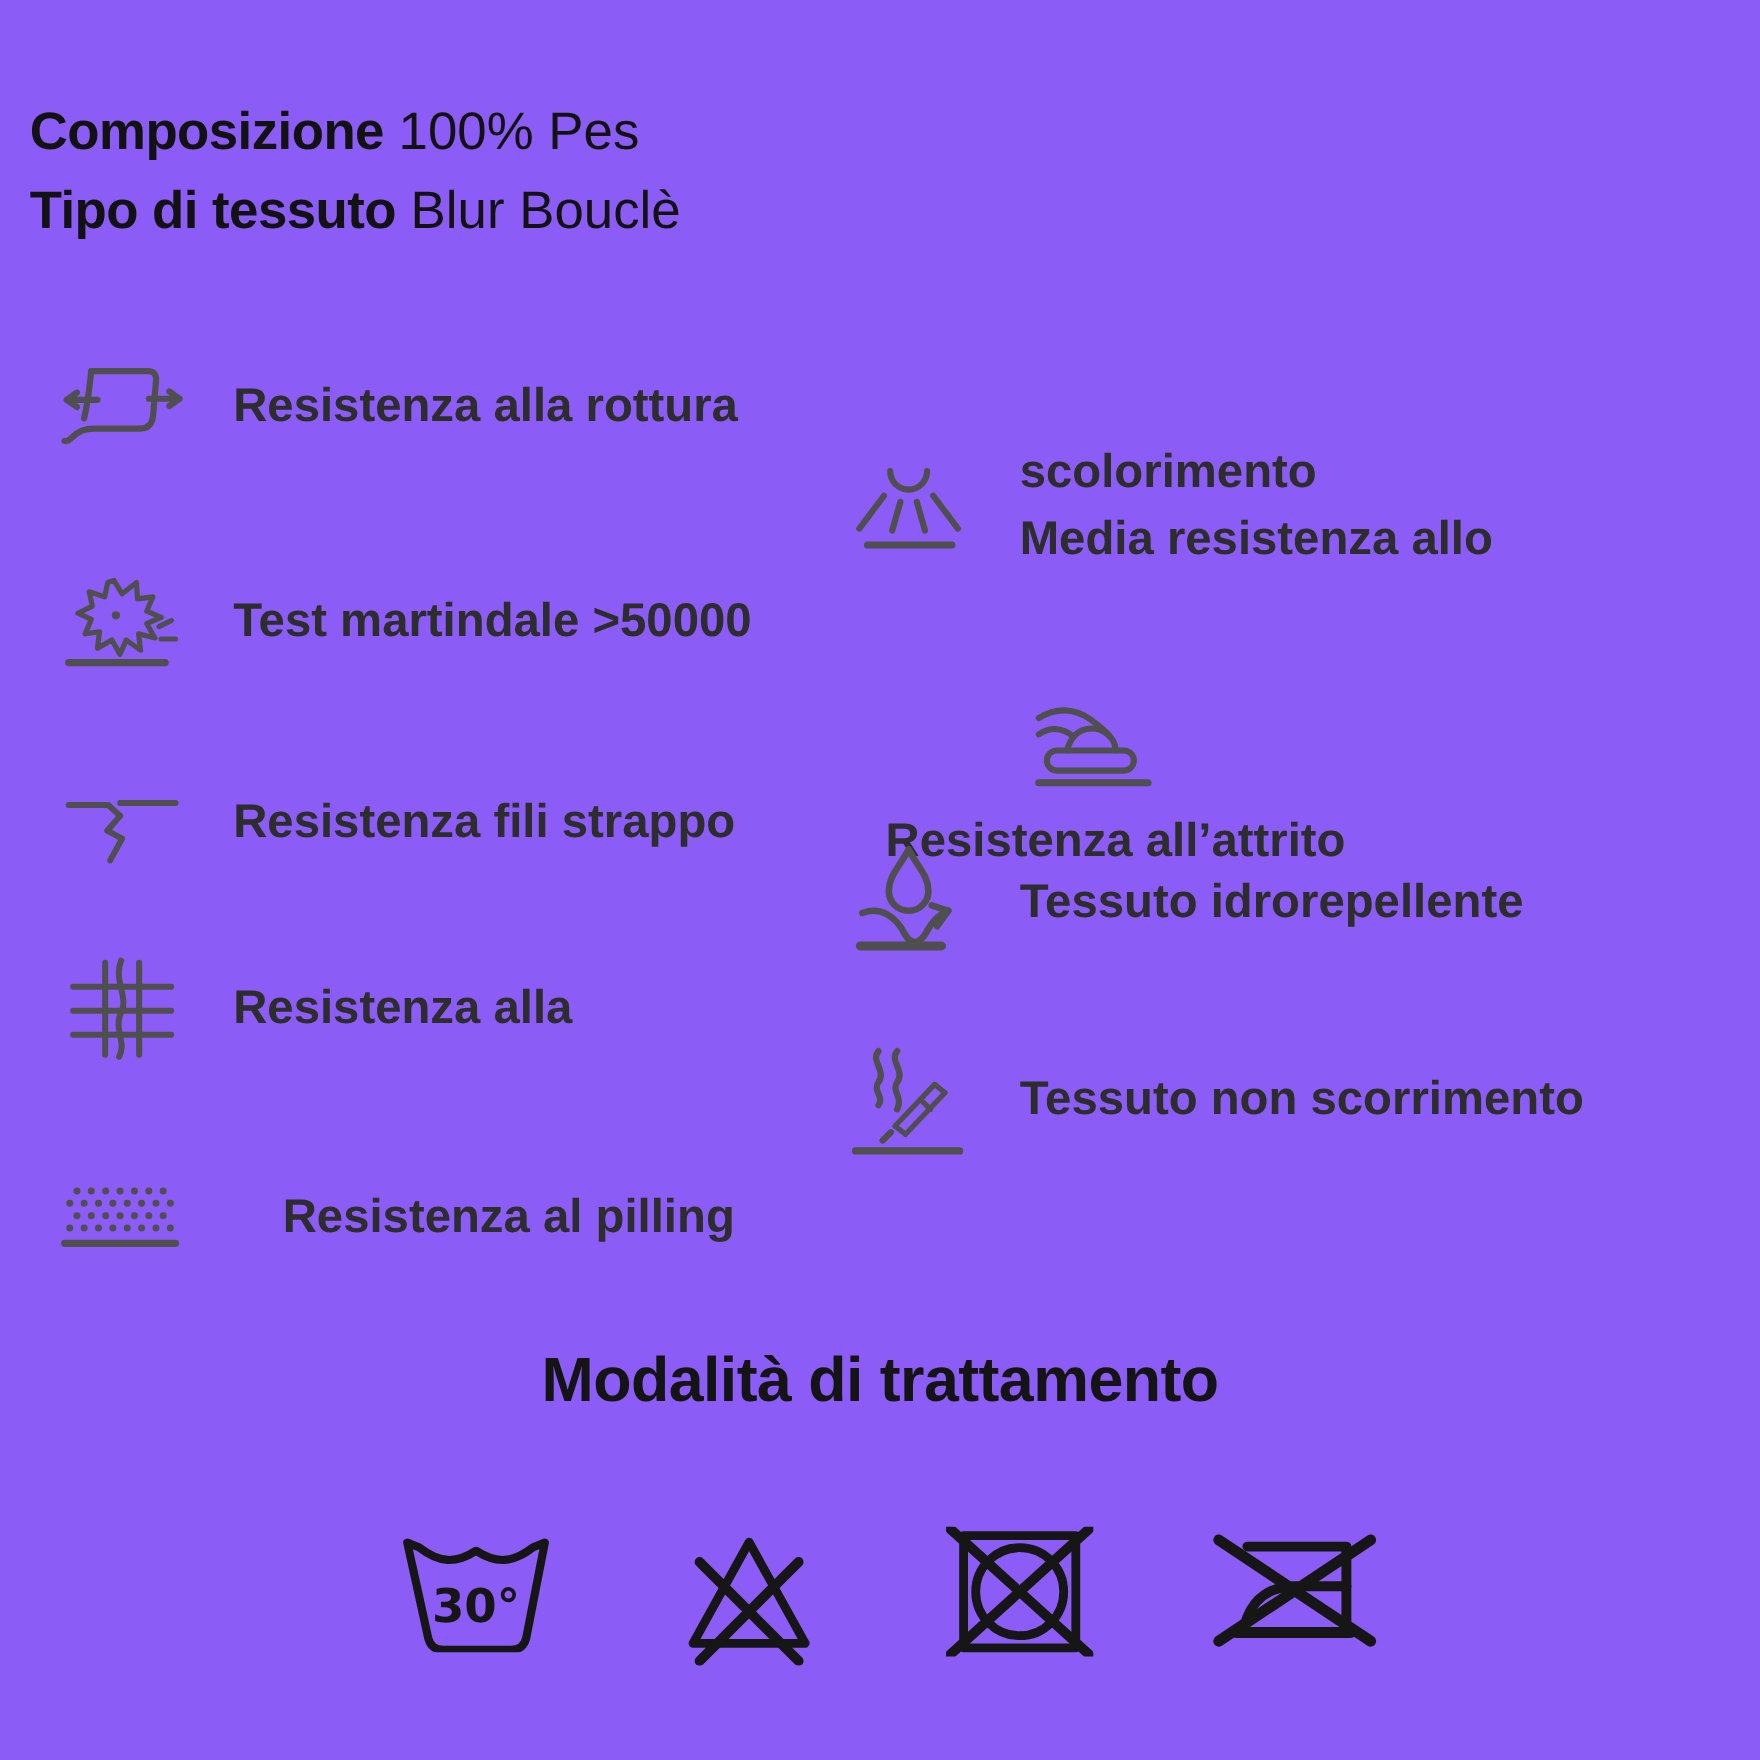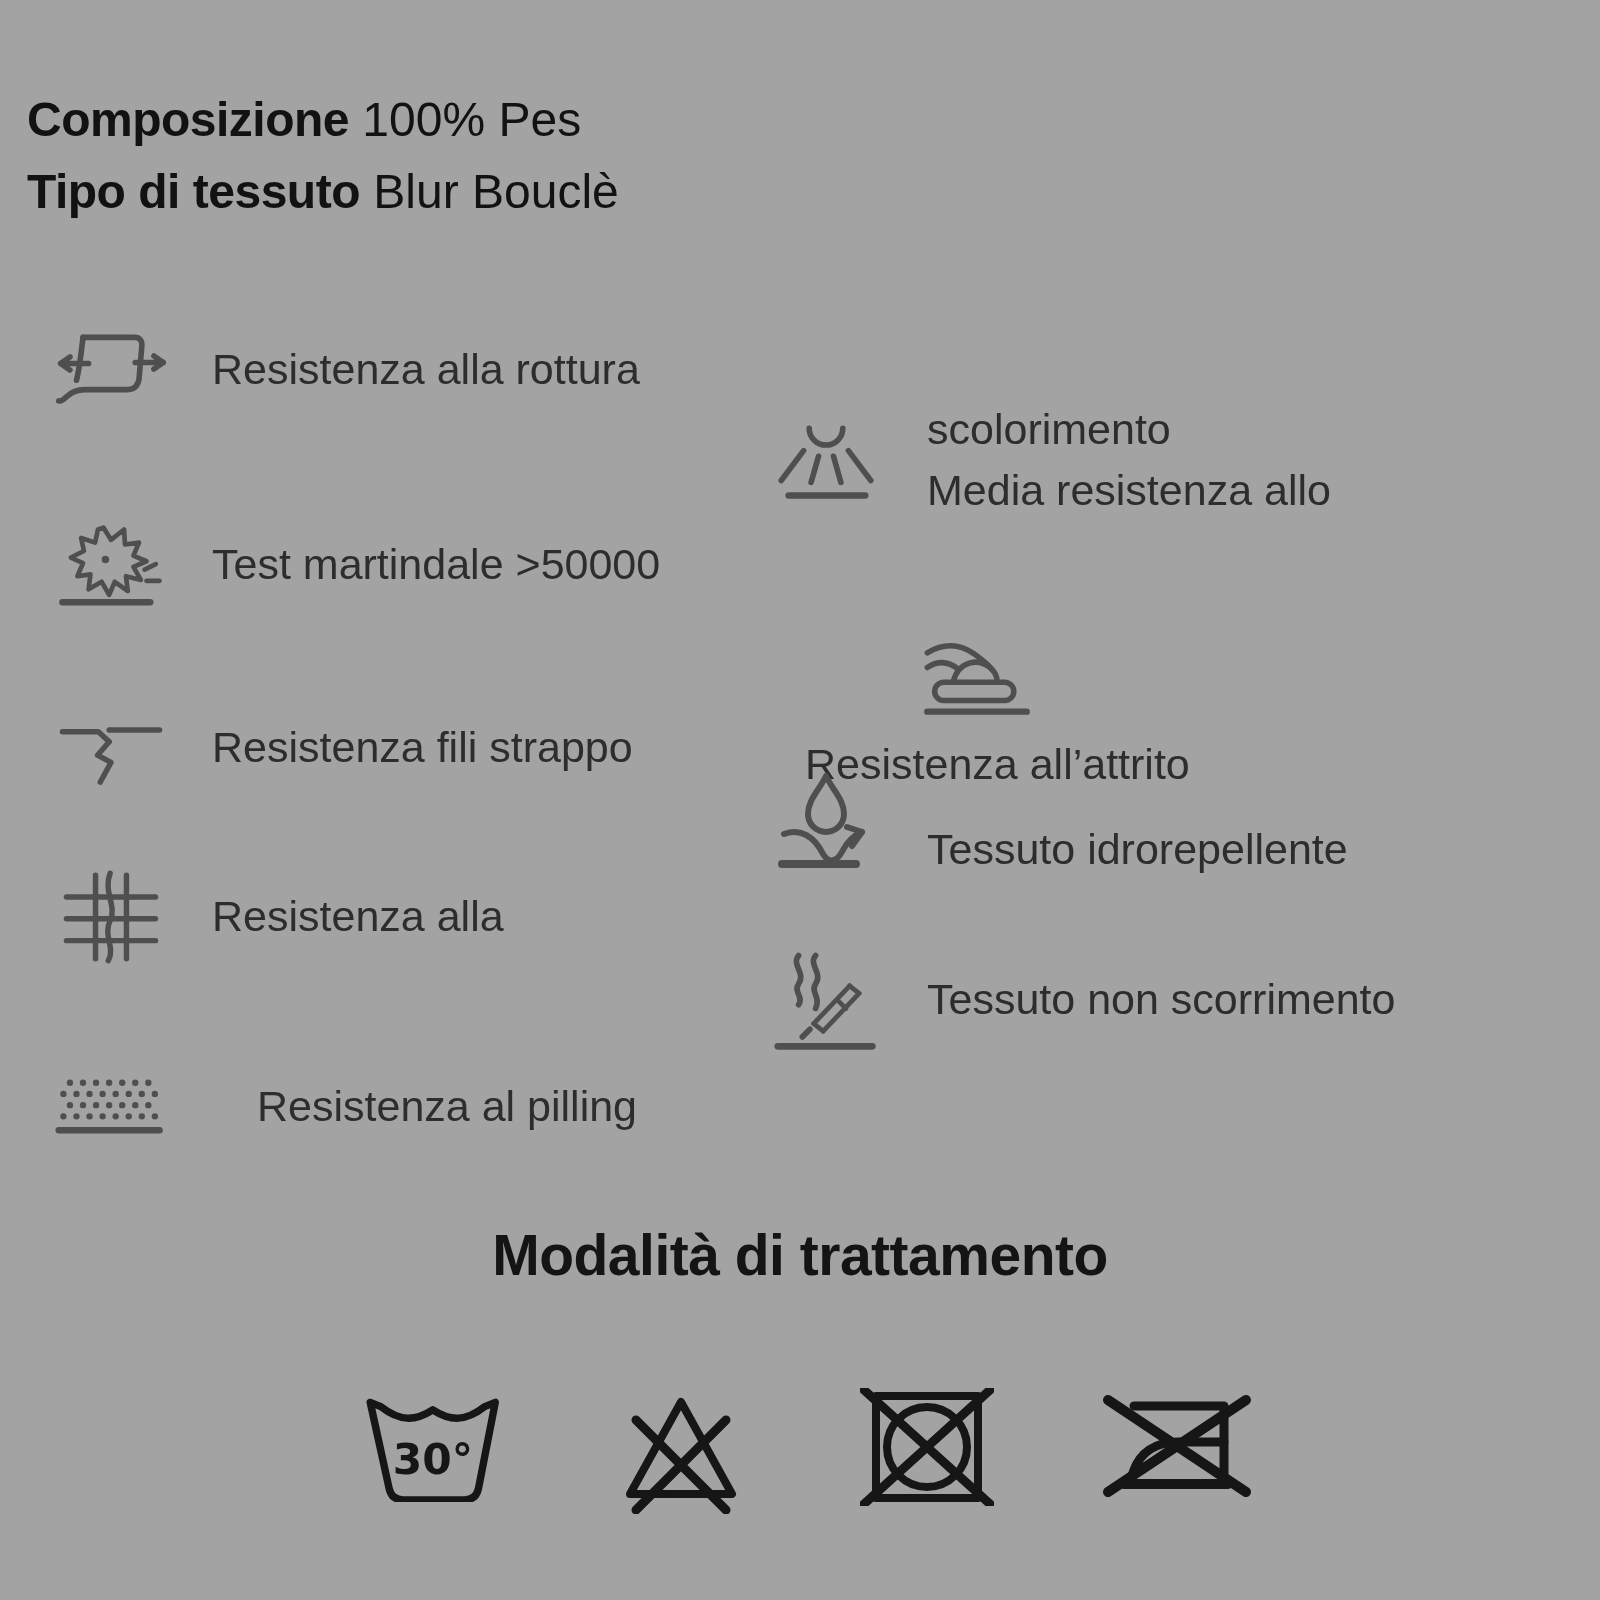--- a/index.html
+++ b/index.html
@@ -1,20 +1,20 @@
 <!DOCTYPE html>
 <html><head>
 <meta charset="utf-8">
 <style>
   html,body{margin:0;padding:0;background:#ffffff;}
-  .stage{position:relative;width:1600px;height:1600px;background:#a3a3a3;overflow:hidden;
+  .stage{position:relative;width:1600px;height:1600px;background:#8b5cf6;overflow:hidden;
          font-family:"Liberation Sans",sans-serif;}
   .hdr{position:absolute;left:27px;top:84px;font-size:48px;line-height:72px;color:#121212;}
   .hdr b{font-weight:800;letter-spacing:-0.5px;}
-  .row{position:absolute;display:flex;align-items:center;}
+  .row{position:absolute;display:flex;align-items:center;font-weight:bold;}
   .icon-box{flex:0 0 122px;display:flex;justify-content:center;align-items:center;}
   .flabel{margin-left:40px;font-size:43px;line-height:1.42;color:#2d2d2d;}
   .gicon{stroke:#4f4f4f;fill:none;stroke-linecap:round;stroke-linejoin:round;}
   .care-title{position:absolute;left:0;top:1222px;width:1600px;text-align:center;
               font-size:57px;font-weight:800;color:#141414;letter-spacing:-0.5px;}
   .care{position:absolute;}
   .bicon{stroke:#161616;fill:none;stroke-linecap:round;stroke-linejoin:round;}
   .wash-num{font-family:"DejaVu Sans",sans-serif;font-weight:bold;fill:#161616;}
 </style>
 </head>
@@ -150,21 +150,21 @@
         <path d="M6 28 C26 16 44 20 58 30 C66 36 72 40 76 46"></path>
         <path d="M6 44 C18 36 30 38 40 46"></path>
         <path d="M6 92 H114" stroke-width="7"></path>
       </svg>
     </span>
     <div class="flabel">
       <div>Resistenza all’attrito</div>
     </div>
   </div>
 
-  <div class="row" style="left:765px;top:762px;height:118px;align-items:flex-end;">
+  <div class="row" style="left:765px;top:762px;height:118px;">
     <span class="icon-box">
       <svg width="100" height="110" viewBox="0 0 100 110" class="gicon" stroke-width="6">
         <path d="M50 6 C42 22 32 30 32 44 A18 18 0 0 0 68 44 C68 30 58 22 50 6 Z"></path>
         <path d="M8 64 C24 58 38 66 47 84 C53 94 61 92 67 80 C71 72 77 66 86 62"></path>
         <path d="M86 62 L71 57 M86 62 L76 76"></path>
         <path d="M6 94 H80" stroke-width="8"></path>
       </svg>
     </span>
     <div class="flabel">
       <div>Tessuto idrorepellente</div>

